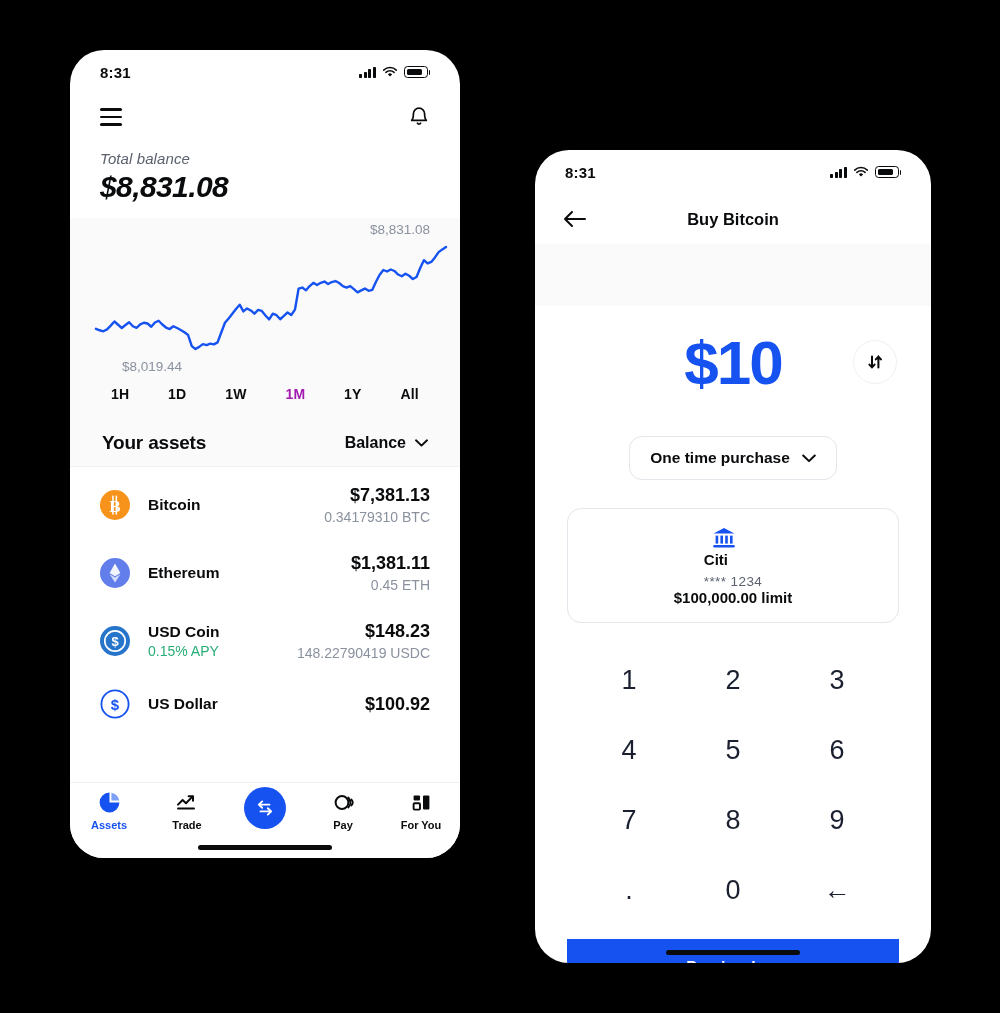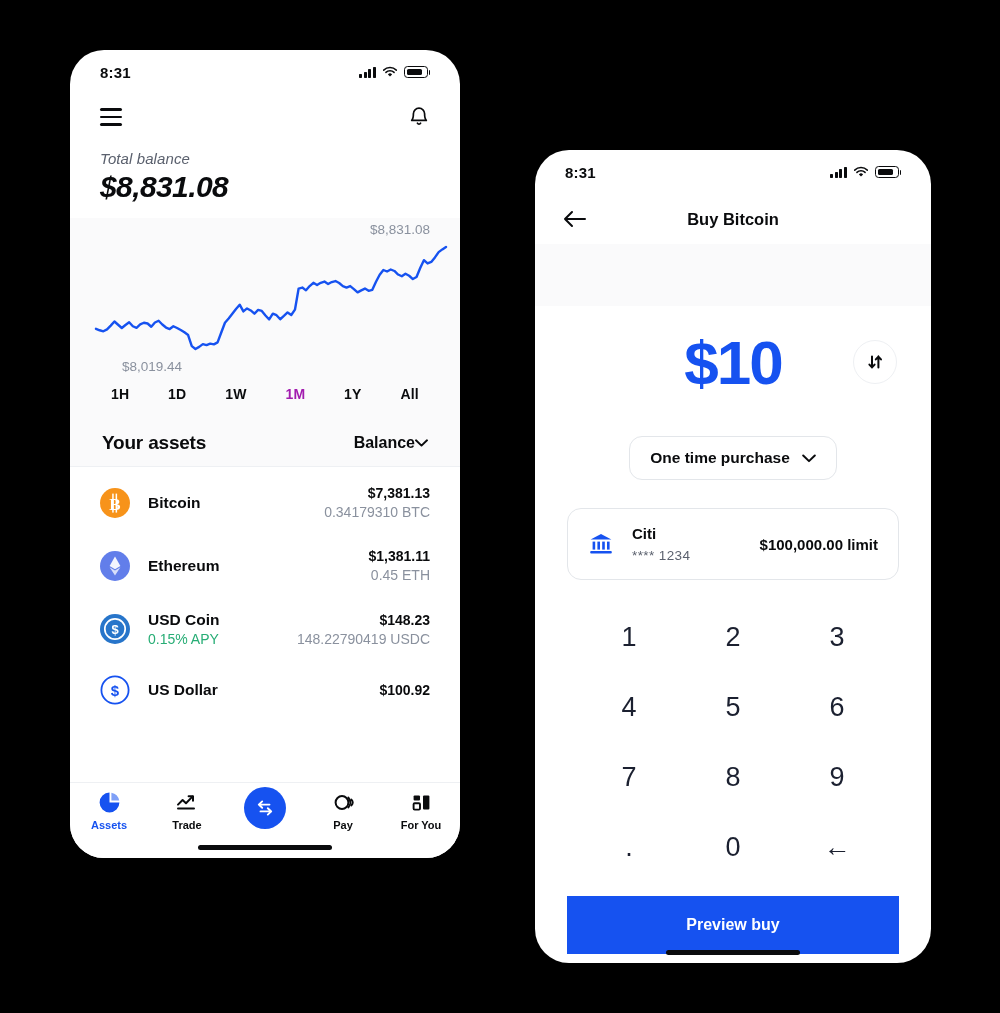--- a/index.html
+++ b/index.html
@@ -55,32 +55,32 @@
   .ranges { display:flex; justify-content:space-between; padding:12px 41px 16px; }
   .range { font-size:14px; font-weight:700; color:#0A0B0D; cursor:pointer; letter-spacing:.2px; }
   .range.active { color:#a21caf; }
 
   
   .assets-head {
     display:flex; align-items:center; justify-content:space-between;
     padding:14px 32px 12px; background:#FAFAFB; border-bottom:1px solid #EEF0F3;
   }
   .assets-title { font-size:19px; font-weight:800; color:#0A0B0D; letter-spacing:-.2px; }
-  .sort-ctl { display:flex; align-items:center; cursor:pointer; }
+  .sort-ctl { display:flex; align-items:center; gap:9px; cursor:pointer; }
   .sort-label { font-size:16px; font-weight:600; color:#0A0B0D; }
 
   
   .asset-list { padding: 4px 0 0; }
   .asset-row { display:flex; align-items:center; padding:14px 30px; cursor:pointer; }
   .asset-icon { width:30px; height:30px; flex:0 0 30px; margin-right:18px; }
   .asset-mid { flex:1 1 auto; min-width:0; }
   .asset-name { font-size:15.5px; font-weight:700; color:#0A0B0D; }
   .asset-sub-green { font-size:14px; color:#27AD75; font-weight:500; margin-top:2px; }
   .asset-right { text-align:right; }
-  .asset-fiat { font-size:14px; font-weight:600; color:#0A0B0D; }
+  .asset-fiat { font-size:18px; font-weight:600; color:#0A0B0D; }
   .asset-units { font-size:14px; color:#8A919E; font-weight:500; margin-top:3px; }
 
   
   .tabbar {
     position:absolute; left:0; right:0; bottom:0; height:76px;
     border-top:1px solid #EEF0F3; background:#fff;
     display:flex; align-items:flex-start; padding-top:8px;
   }
   .tab { flex:1 1 0; display:flex; flex-direction:column; align-items:center; gap:5px; cursor:pointer; }
   .tab-label { font-size:11px; font-weight:700; color:#0A0B0D; }
@@ -101,21 +101,21 @@
     display:flex; align-items:center; justify-content:center; background:#fff; cursor:pointer;
   }
   .freq-row { display:flex; justify-content:center; padding:18px 0 6px; }
   .freq-chip {
     display:flex; align-items:center; gap:12px;
     border:1px solid #E3E6EA; border-radius:13px; padding:12px 20px; background:#fff; cursor:pointer;
   }
   .freq-label { font-size:15.5px; font-weight:700; color:#0A0B0D; }
   .pay-card {
     margin:22px 32px 0; border:1px solid #E3E6EA; border-radius:14px;
-    display:flex; align-items:center; padding:16px 20px; cursor:pointer;
+    display:flex; align-items:center; padding:16px 20px; cursor:pointer;flex-direction:column;
   }
   .bank-ico { width:26px; flex:0 0 26px; margin-right:18px; }
   .pay-mid { flex:1 1 auto; }
   .pay-name { font-size:15px; font-weight:600; color:#0A0B0D; }
   .pay-mask { font-size:13.5px; color:#5B616E; margin-top:6px; letter-spacing:.4px; }
   .pay-limit { font-size:15px; font-weight:600; color:#0A0B0D; }
 
   .keypad { display:grid; grid-template-columns:repeat(3,1fr); margin-top:22px; padding:0 42px; }
   .key { height:70px; display:flex; align-items:center; justify-content:center;
          font-size:27px; font-weight:500; color:#1B2030; cursor:pointer; }

